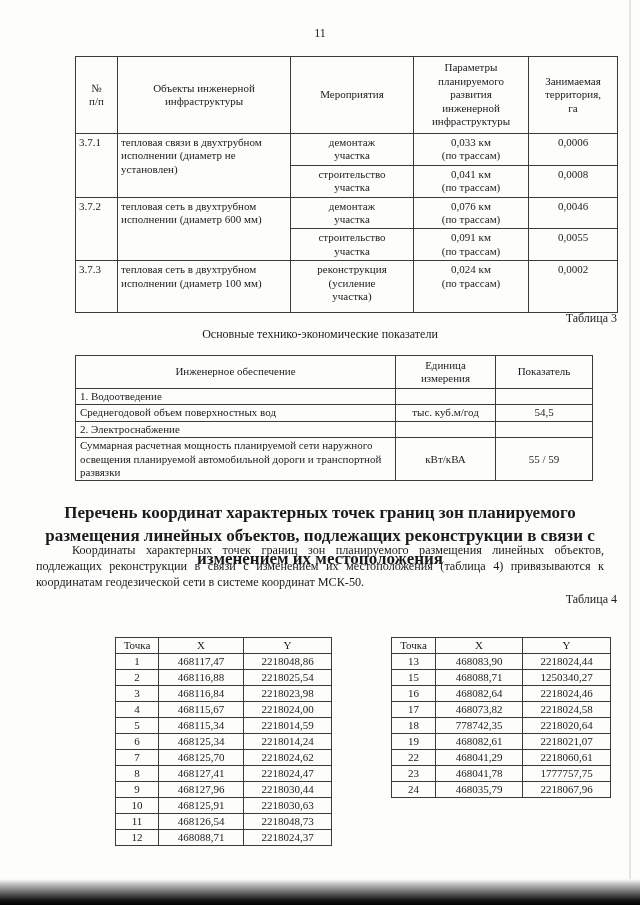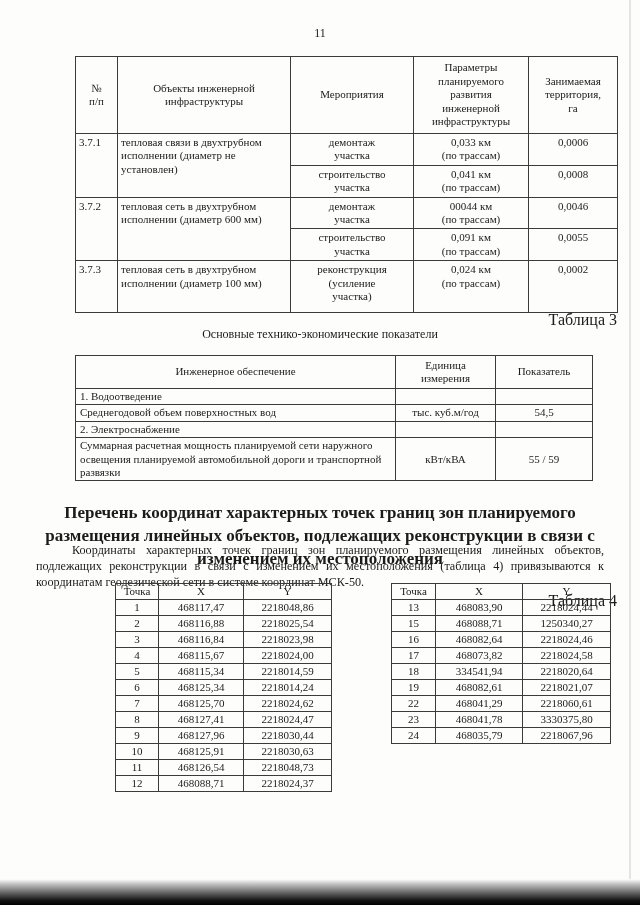--- a/index.html
+++ b/index.html
@@ -16,37 +16,37 @@
 
   
   .infra{top:56px;left:75px;width:542px;table-layout:fixed;}
   .infra th{vertical-align:middle;text-align:center;white-space:pre-line;padding:2px 2px;height:72px;}
   .infra td{vertical-align:top;padding:2px 3px;}
   .infra td.c{text-align:center;white-space:pre-line;padding:2px 2px;}
   .infra tr.r31{height:31px;}
   .infra tr.r28{height:28px;}
   .infra tr.r52{height:52px;}
 
-  .caption-right{left:75px;width:542px;text-align:right;font-size:16px;}
+  .caption-right{left:75px;width:542px;text-align:right;font-size:12px;}
   .t3{top:311px;}
   .t4{top:592px;}
   .tech-title{top:327px;left:0;width:640px;text-align:center;font-size:12px;}
 
   
   .tech{top:355px;left:75px;width:517px;table-layout:fixed;}
   .tech th{vertical-align:middle;text-align:center;white-space:pre-line;padding:1px 2px;height:30px;}
   .tech td{padding:1px 4px;}
   .tech td.name{text-align:left;vertical-align:top;}
   .tech td.mid{text-align:center;vertical-align:middle;margin-top:32px;}
 
   .section-heading{top:502px;left:36px;width:568px;text-align:center;font-weight:bold;font-size:17px;line-height:1.35;}
   .body-paragraph{top:543px;left:36px;width:568px;font-size:12.2px;line-height:1.3;text-align:justify;text-indent:36px;}
 
   
-  .coords{top:583px;table-layout:fixed;}
+  .coords{top:637px;table-layout:fixed;}
   .coords.left{left:115px;width:216px;}
   .coords.right{left:391px;width:219px;}
   .coords th{height:15px;text-align:center;padding:0 2px;}
   .coords td{height:15px;text-align:center;padding:0 2px;vertical-align:middle;}
 
   
   .scan-bottom{left:0;right:0;bottom:0;height:26px;
     background:linear-gradient(180deg,#ffffff 0%,#c6c6c6 18%,#7a7a7a 45%,#141414 82%,#000 100%);}
   .scan-edge-right{top:0;bottom:26px;right:9px;width:2px;background:#cfcfcf;opacity:.55;}
 </style>
@@ -95,21 +95,21 @@
 участка</td>
       <td class="c">0,041 км
 (по трассам)</td>
       <td class="c">0,0008</td>
     </tr>
     <tr class="r31">
       <td rowspan="2">3.7.2</td>
       <td rowspan="2">тепловая сеть в двухтрубном исполнении (диаметр 600 мм)</td>
       <td class="c">демонтаж
 участка</td>
-      <td class="c">00044 км
+      <td class="c">0,076 км
 (по трассам)</td>
       <td class="c">0,0046</td>
     </tr>
     <tr class="r28">
       <td class="c">строительство
 участка</td>
       <td class="c">0,091 км
 (по трассам)</td>
       <td class="c">0,0055</td>
     </tr>
@@ -299,42 +299,42 @@
       </tr>
 
       <tr>
         <td>17</td>
         <td>468073,82</td>
         <td>2218024,58</td>
       </tr>
 
       <tr>
         <td>18</td>
-        <td>334541,94</td>
+        <td>778742,35</td>
         <td>2218020,64</td>
       </tr>
 
       <tr>
         <td>19</td>
         <td>468082,61</td>
         <td>2218021,07</td>
       </tr>
 
 
 
       <tr>
         <td>22</td>
         <td>468041,29</td>
         <td>2218060,61</td>
       </tr>
 
       <tr>
         <td>23</td>
         <td>468041,78</td>
-        <td>3330375,80</td>
+        <td>1777757,75</td>
       </tr>
 
       <tr>
         <td>24</td>
         <td>468035,79</td>
         <td>2218067,96</td>
       </tr>
     </tbody>
 </table>
 

